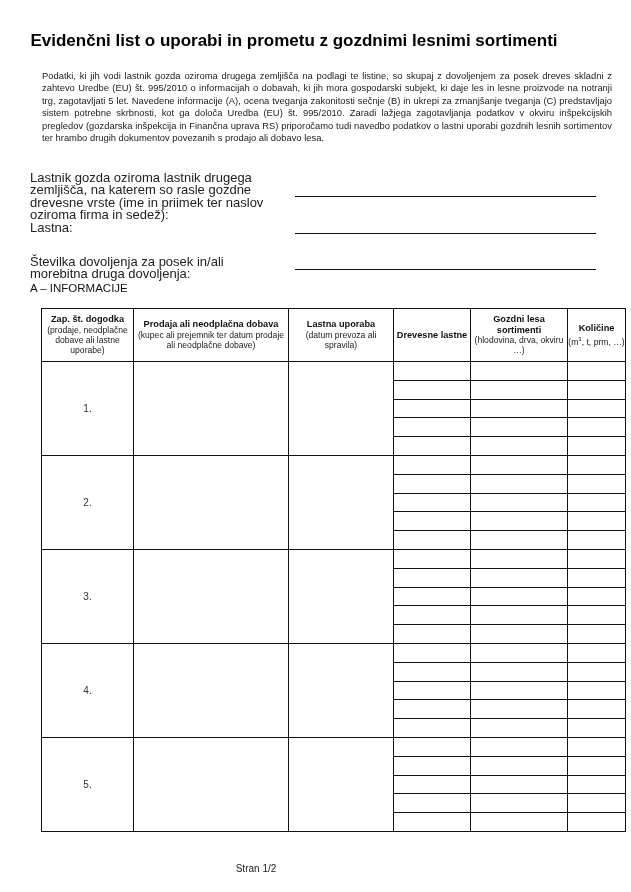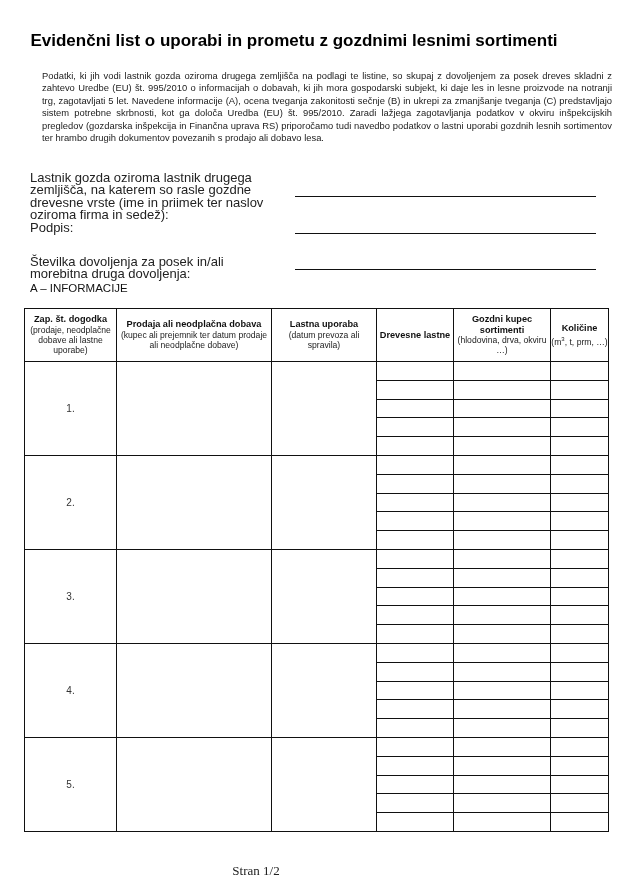--- a/index.html
+++ b/index.html
@@ -21,50 +21,50 @@
     }
     .field-line {
       position: absolute; left: 295px; width: 301px; height: 0;
       border-top: 1.2px solid #111;
     }
     .section-title {
       position: absolute; left: 30px; top: 282px;
       font-size: 11.5px; font-weight: normal; color: #111;
     }
     table.log {
-      position: absolute; left: 24px; top: 308px; width: 584px;
+      position: absolute; left: 41px; top: 308px; width: 584px;
       border-collapse: collapse; table-layout: fixed;
     }
     table.log th, table.log td {
       border: 1.2px solid #111; padding: 0; vertical-align: middle; text-align: center;
     }
     table.log th {
       height: 52px; font-weight: normal; font-size: 8.6px; line-height: 10.4px; color: #222;
     }
     table.log th .h-main { font-weight: bold; font-size: 9.2px; color: #111; display: block; }
     table.log th .h-sub { display: block; }
     table.log td.sub { height: 17.8px; }
     table.log td.num { font-size: 10px; color: #333; }
     .footer {
       position: absolute; left: 0; top: 863px; width: 512px; text-align: center;
-      font-size: 13px; color: #222; font-family: Liberation Serif, serif;
+      font-size: 10px; color: #222;
     }
     sup { font-size: 6px; }
   </style>
 </head>
 <body>
 
 <div class="title">Evidenčni list o uporabi in prometu z gozdnimi lesnimi sortimenti</div>
 
 <div class="intro">Podatki, ki jih vodi lastnik gozda oziroma drugega zemljišča na podlagi te listine, so skupaj z dovoljenjem za posek dreves skladni z zahtevo Uredbe (EU) št. 995/2010 o informacijah o dobavah, ki jih mora gospodarski subjekt, ki daje les in lesne proizvode na notranji trg, zagotavljati 5 let. Navedene informacije (A), ocena tveganja zakonitosti sečnje (B) in ukrepi za zmanjšanje tveganja (C) predstavljajo sistem potrebne skrbnosti, kot ga določa Uredba (EU) št. 995/2010. Zaradi lažjega zagotavljanja podatkov v okviru inšpekcijskih pregledov (gozdarska inšpekcija in Finančna uprava RS) priporočamo tudi navedbo podatkov o lastni uporabi gozdnih lesnih sortimentov ter hrambo drugih dokumentov povezanih s prodajo ali dobavo lesa.</div>
 
 <div class="field-label" style="top:172px;">Lastnik gozda oziroma lastnik drugega zemljišča, na katerem so rasle gozdne drevesne vrste (ime in priimek ter naslov oziroma firma in sedež):</div>
 <div class="field-line" style="top:196px;"></div>
 
-<div class="field-label" style="top:222px;">Podpis:</div>
+<div class="field-label" style="top:222px;">Lastna:</div>
 <div class="field-line" style="top:233px;"></div>
 
 <div class="field-label" style="top:256px;">Številka dovoljenja za posek in/ali morebitna druga dovoljenja:</div>
 <div class="field-line" style="top:269px;"></div>
 
 <div class="section-title">A – INFORMACIJE</div>
 
 <table class="log">
   <colgroup>
     <col style="width:92px">
@@ -85,21 +85,21 @@
         <span class="h-sub">(kupec ali prejemnik ter datum prodaje ali neodplačne dobave)</span>
       </th>
       <th>
         <span class="h-main">Lastna uporaba</span>
         <span class="h-sub">(datum prevoza ali spravila)</span>
       </th>
       <th>
         <span class="h-main">Drevesne lastne</span>
       </th>
       <th>
-        <span class="h-main">Gozdni kupec sortimenti</span>
+        <span class="h-main">Gozdni lesa sortimenti</span>
         <span class="h-sub">(hlodovina, drva, okviru …)</span>
       </th>
       <th>
         <span class="h-main">Količine</span>
         <span class="h-sub"><span>(m</span><sup>3</sup><span>, t, prm, …)</span></span>
       </th>
     </tr>
   </thead>
   <tbody id="log-body">
       <tr>

